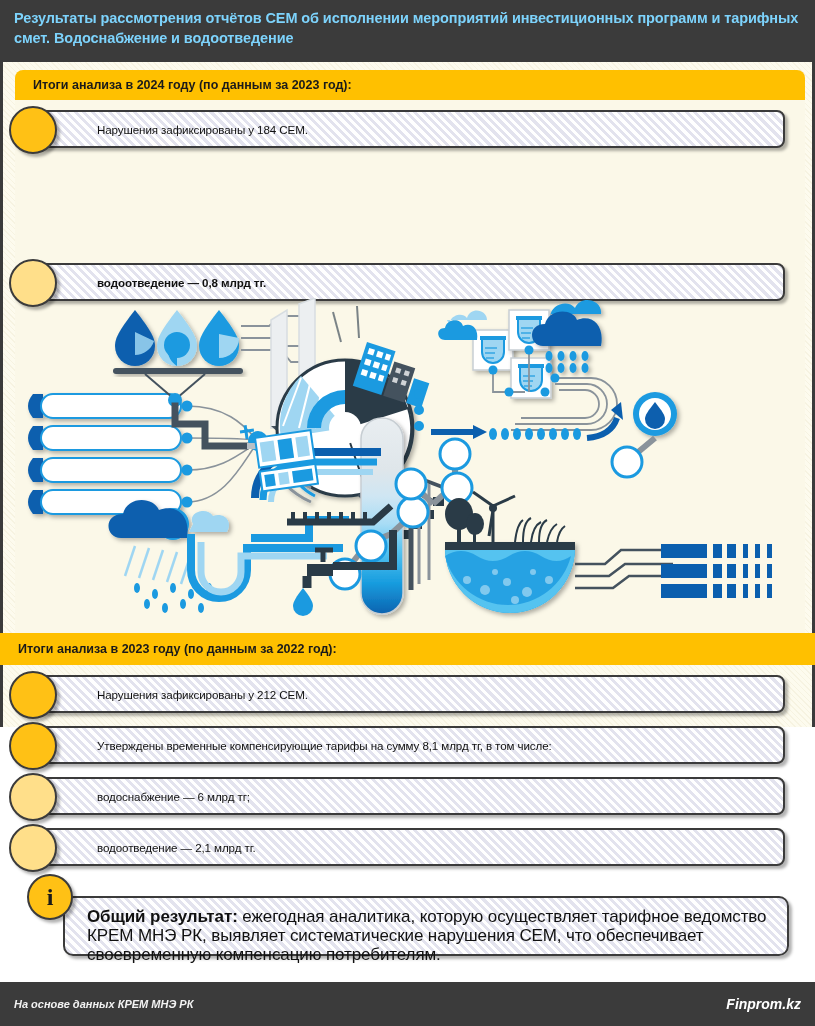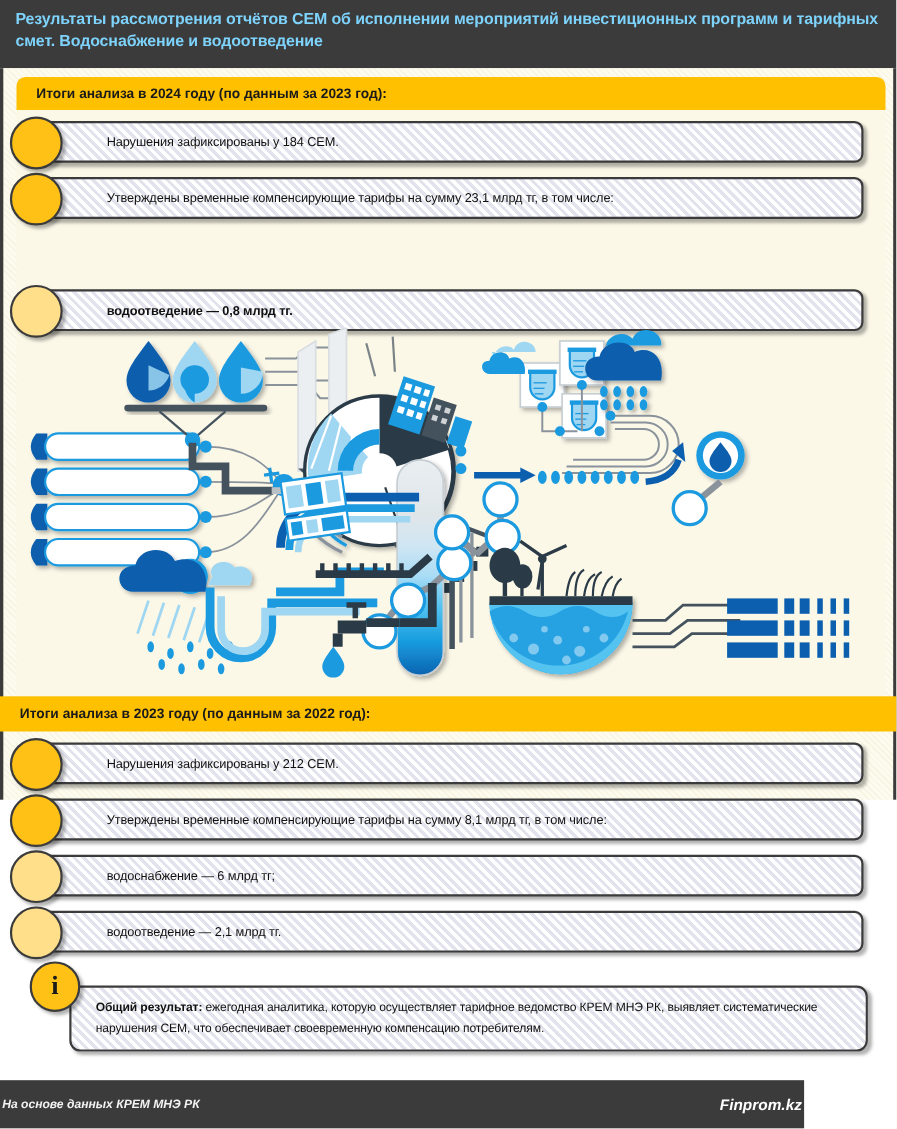--- a/index.html
+++ b/index.html
@@ -105,41 +105,41 @@
     position:absolute;left:0;top:0;width:726px;height:60px;
     border:2.5px solid #3b3b3b;
     border-radius:10px;
     background-image:
       repeating-linear-gradient(45deg,#ffffff 0 3px, #e3e3ee 3px 6px);
     box-shadow:3px 3px 3px rgba(0,0,0,.30);
     box-sizing:border-box;
     padding:9px 16px 0 22px;
   }
   .concl p{
-    margin:0;font-size:11px;line-height:19px;color:#111;
+    margin:0;font-size:17px;line-height:19px;color:#111;
     letter-spacing:-0.1px;
   }
   .concl b{font-weight:bold;}
   .info-badge{
     position:absolute;left:-36px;top:-22px;
     width:46px;height:46px;border-radius:50%;
     background:#ffc115;border:2.5px solid #3b3b3b;
     box-shadow:3px 3px 3px rgba(0,0,0,.30);
     box-sizing:border-box;
     display:flex;align-items:center;justify-content:center;
     color:#1a1a1a;font-size:24px;font-weight:bold;
     font-family:"Liberation Serif", serif;
   }
 
   
   .footer{
-    position:absolute;left:0;top:982px;width:731px;height:44px;
+    position:absolute;left:0;top:982px;width:815px;height:44px;
     background:#3b3b3b;
     display:flex;align-items:center;justify-content:space-between;
-    padding:0 2px;box-sizing:border-box;
+    padding:0 14px;box-sizing:border-box;
   }
   .footer-src{color:#f2f2f2;font-size:11px;font-style:italic;font-weight:bold;}
   .footer-brand{color:#ffffff;font-size:14px;font-style:italic;font-weight:bold;}
 
   
   .illus{
     position:absolute;left:12px;top:236px;width:790px;height:330px;
   }
   .illus svg{display:block;}
 </style>
@@ -154,24 +154,20 @@
 
   <div class="card">
 
     <div class="panel-2024"></div>
 
     <div class="sec-bar first">Итоги анализа в 2024 году (по данным за 2023 год):</div>
 
     <div class="row" style="left:30px;top:48px;width:752px;">
       <span class="bullet strong"></span>
       <span class="row-text">Нарушения зафиксированы у 184 СЕМ.</span>
-    </div>
-    <div class="row" style="left:30px;top:99px;width:752px;">
-      <span class="bullet strong"></span>
-      <span class="row-text">Утверждены временные компенсирующие тарифы на сумму 23,1 млрд тг, в том числе:</span>
     </div>
     <div class="row" style="left:30px;top:201px;width:752px;font-weight:bold;">
       <span class="bullet soft"></span>
       <span class="row-text">водоотведение — 0,8 млрд тг.</span>
     </div>
 
     <div class="illus">
       <svg width="790" height="330" viewBox="0 0 790 330" xmlns="http://www.w3.org/2000/svg">
         <defs>
           <linearGradient id="tube" x1="0" y1="0" x2="0" y2="1">

